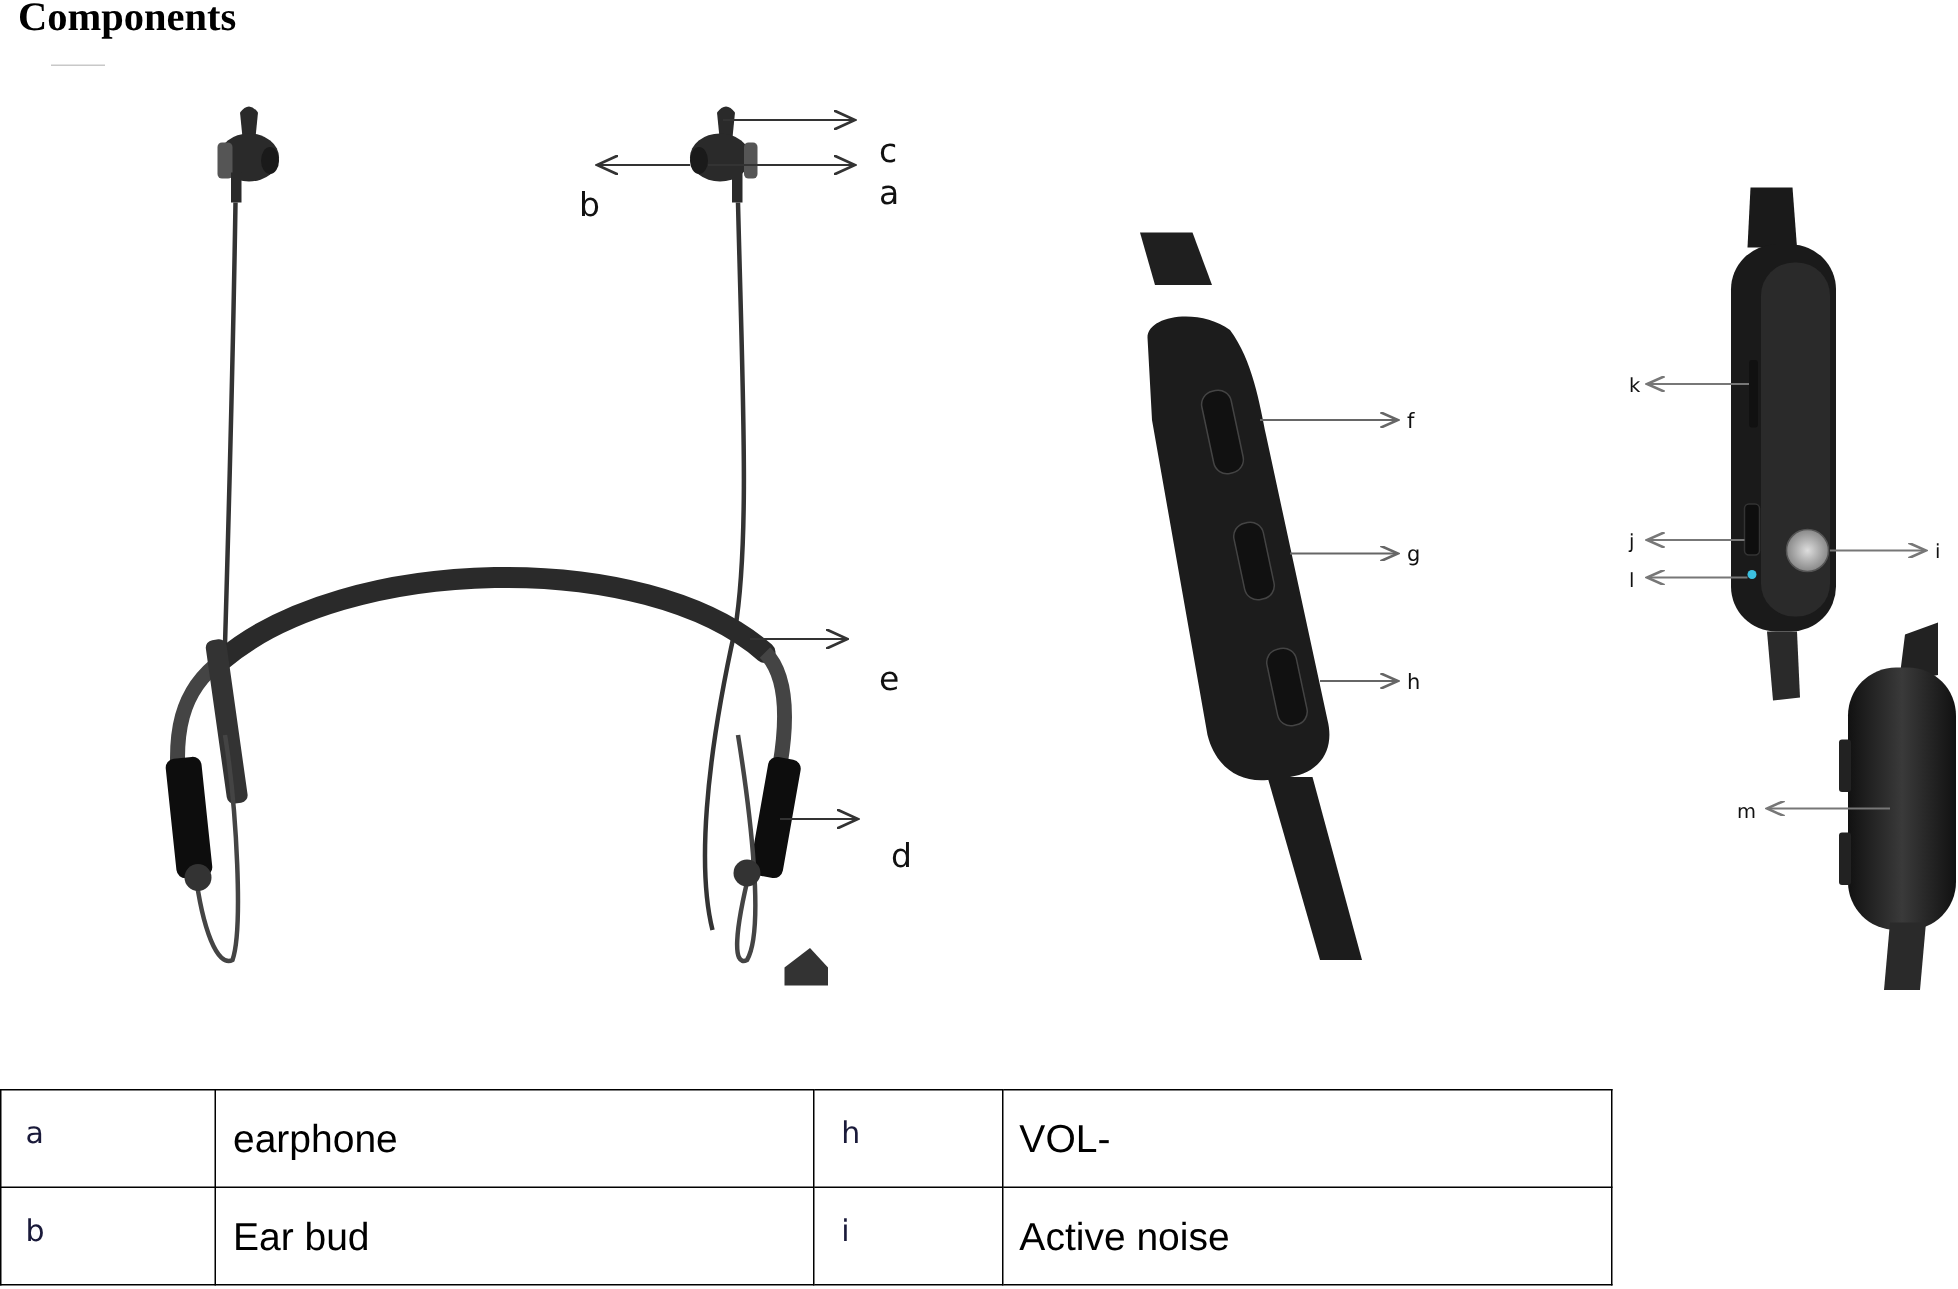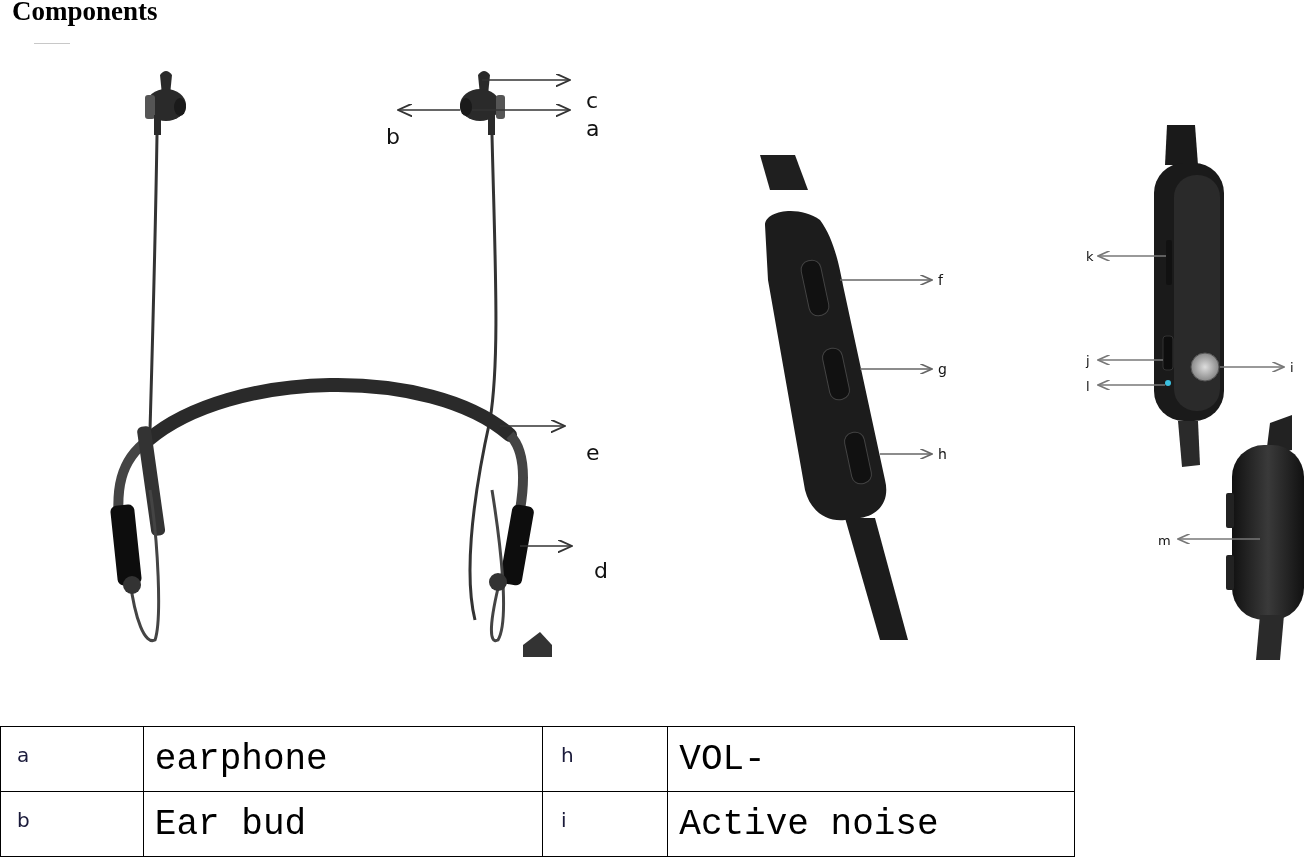--- a/index.html
+++ b/index.html
@@ -9,21 +9,21 @@
            font-family: "Liberation Serif", serif; letter-spacing: 0px; }
   .title-rule { position: absolute; left: 34px; top: 43px; width: 36px; height: 1px; background: #c8c8c8; }
   .fig { position: absolute; }
   .fig svg { display: block; }
   .lbl { font-family: "DejaVu Sans", sans-serif; fill: #111; }
   table.legend { position: absolute; left: 0; top: 726px; border-collapse: collapse; width: 1075px; }
   table.legend td { border: 1.5px solid #000; height: 64px; padding: 0; vertical-align: middle; }
   td.key { width: 129px; padding-left: 16px !important; font-family: "DejaVu Sans", sans-serif;
            font-size: 20px; color: #1a1a3a; }
   td.key.k2 { width: 109px; padding-left: 18px !important; }
-  td.desc { font-size: 36px; padding-left: 11px !important; font-family: Liberation Mono, monospace; }
+  td.desc { font-size: 26px; padding-left: 11px !important; font-family: Liberation Sans, sans-serif; }
   td.d1 { width: 393px; }
   td.d2 { width: 402px; }
   .key span { position: relative; top: -4px; }
 </style>
 </head>
 <body>
 
 <div class="title">Components</div>
 <div class="title-rule"></div>
 

